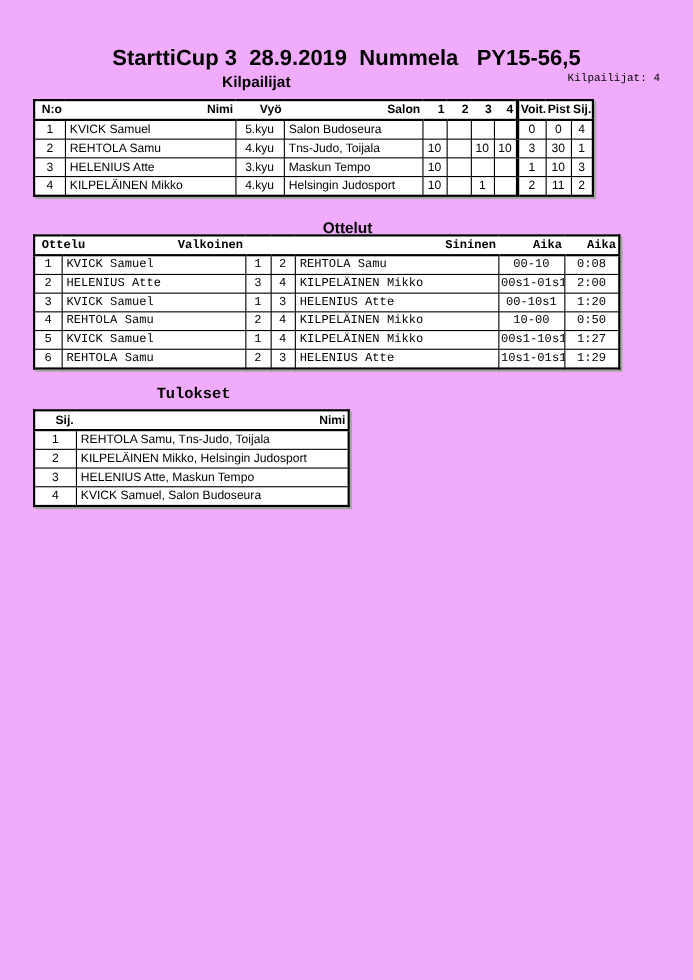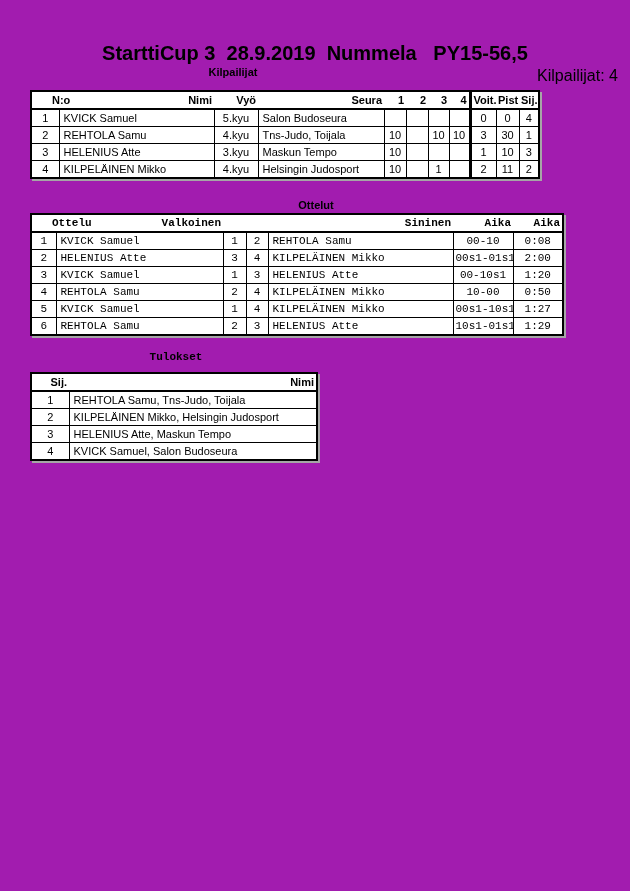--- a/index.html
+++ b/index.html
@@ -1,49 +1,49 @@
 <!DOCTYPE html>
 <html><head>
 <meta charset="utf-8">
 <style>
   html,body { margin:0; padding:0; background:#fff; }
   .page {
-    position:relative; width:630px; height:891px; background:#a21caf;
+    position:relative; width:630px; height:891px; background:#f0abfc;
     font-family:"Liberation Sans", sans-serif; color:#000; overflow:hidden;
   }
   .doc-title {
     position:absolute; top:42px; left:0; right:0;
     text-align:center; font-weight:bold; font-size:20px; white-space:pre;
   }
   .section-heading {
-    position:absolute; font-weight:bold; font-size:11px; text-align:center;
+    position:absolute; font-weight:bold; font-size:14px; text-align:center;
   }
   .kilpailijat-heading { top:66px; left:0; width:466px; }
   .ottelut-heading     { top:199px; left:0; width:560px;margin-left:36px; }
   .tulokset-heading    { top:351px; left:0; width:352px;font-family:Liberation Mono, monospace; }
   .competitor-count {
-    position:absolute; top:67px; right:12px; font-size:16px;
+    position:absolute; top:67px; right:30px; font-size:10px;font-family:Liberation Mono, monospace;
   }
   table {
     position:absolute; border-collapse:collapse; table-layout:fixed;
     background:#fff; font-size:11px;
     border:2px solid #000; box-shadow:2px 2px 0 #a6a6a6;
   }
   .t1 { top:90px;  left:30px; width:508px; }
   .t2 { top:213px; left:30px; width:532px;font-family:Liberation Mono, monospace; }
   .t3 { top:372px; left:30px; width:286px; }
   td, th {
     border:1px solid #000; height:16px; line-height:16px;
     padding:0 2px; overflow:hidden; white-space:nowrap; vertical-align:middle;
   }
   th {
     border-left:none; border-right:none; border-bottom:2px solid #000;
     font-weight:bold; text-align:right;
   }
-  th.al { text-align:left; overflow:visible; padding-left:20px; }
+  th.al { text-align:left; overflow:visible; padding-left:6px; }
   .c { text-align:center; }
   .l { text-align:left; padding-left:4px;margin-top:26px; }
   th.sep, td.sep { border-left:3px solid #000; }
 </style>
 </head>
 <body>
 
 <div class="page">
 
   <div class="doc-title">StarttiCup 3  28.9.2019  Nummela   PY15-56,5</div>
@@ -63,21 +63,21 @@
         <col style="width:21px">
       <col style="width:26px">
         <col style="width:23px">
         <col style="width:20px">
     </colgroup>
     <thead>
       <tr>
         <th class="al">N:o</th>
         <th>Nimi</th>
         <th>Vyö</th>
-        <th>Seura</th>
+        <th>Salon</th>
         <th>1</th>
         <th>2</th>
         <th>3</th>
         <th>4</th>
         <th class="sep">Voit.</th>
         <th>Pist.</th>
         <th>Sij.</th>
       </tr>
     </thead>
     <tbody>

